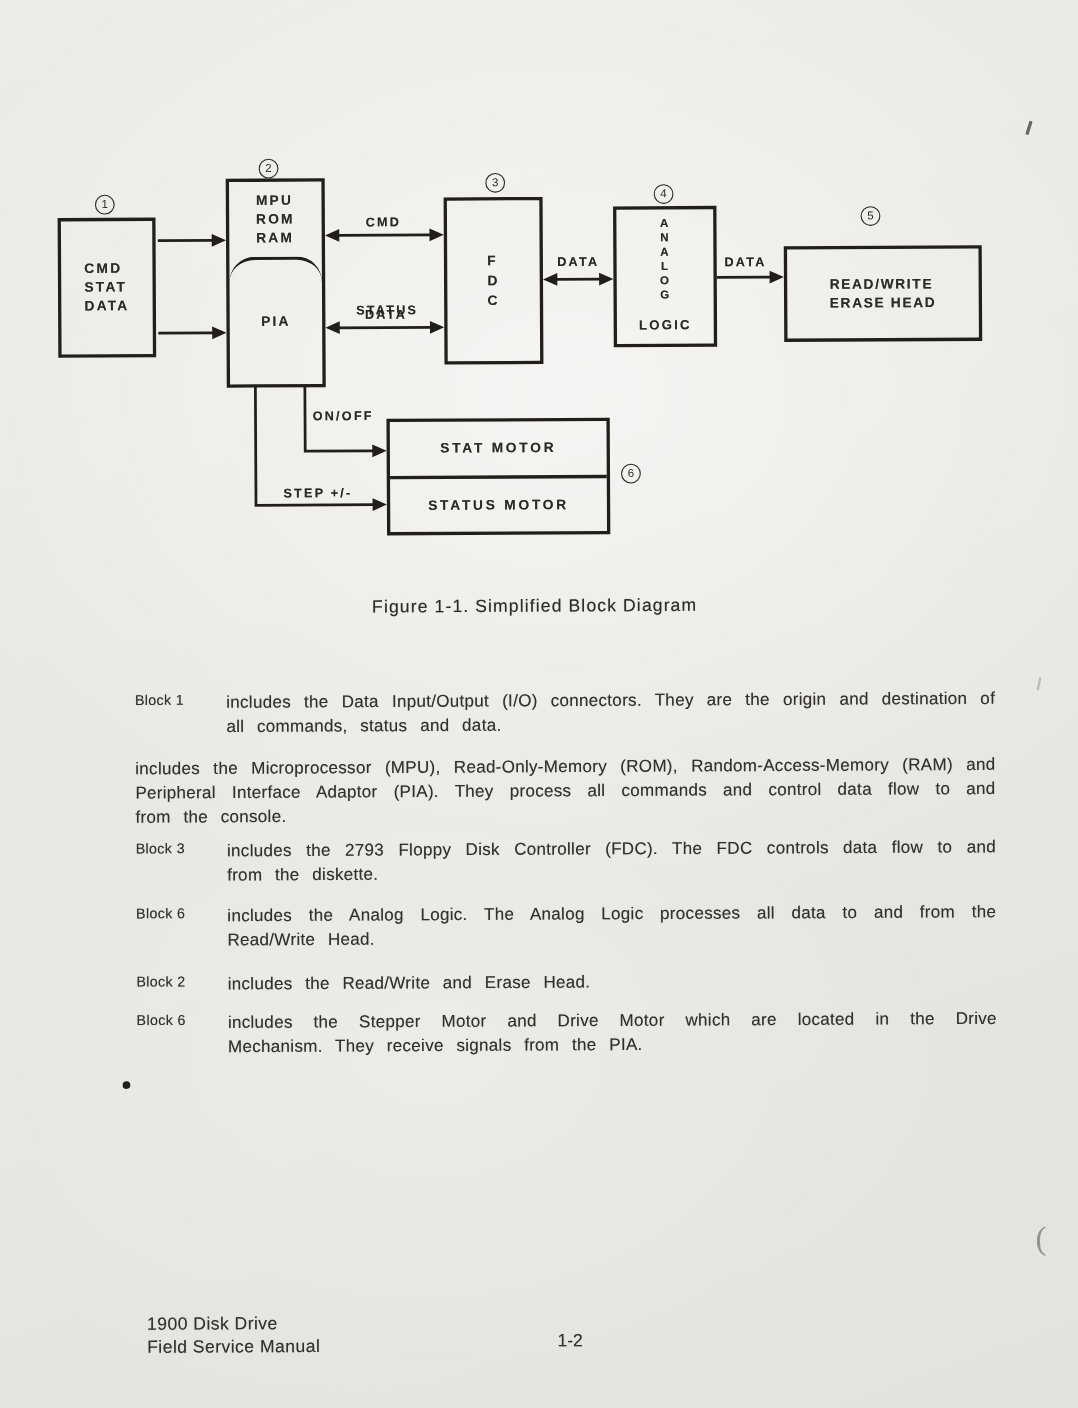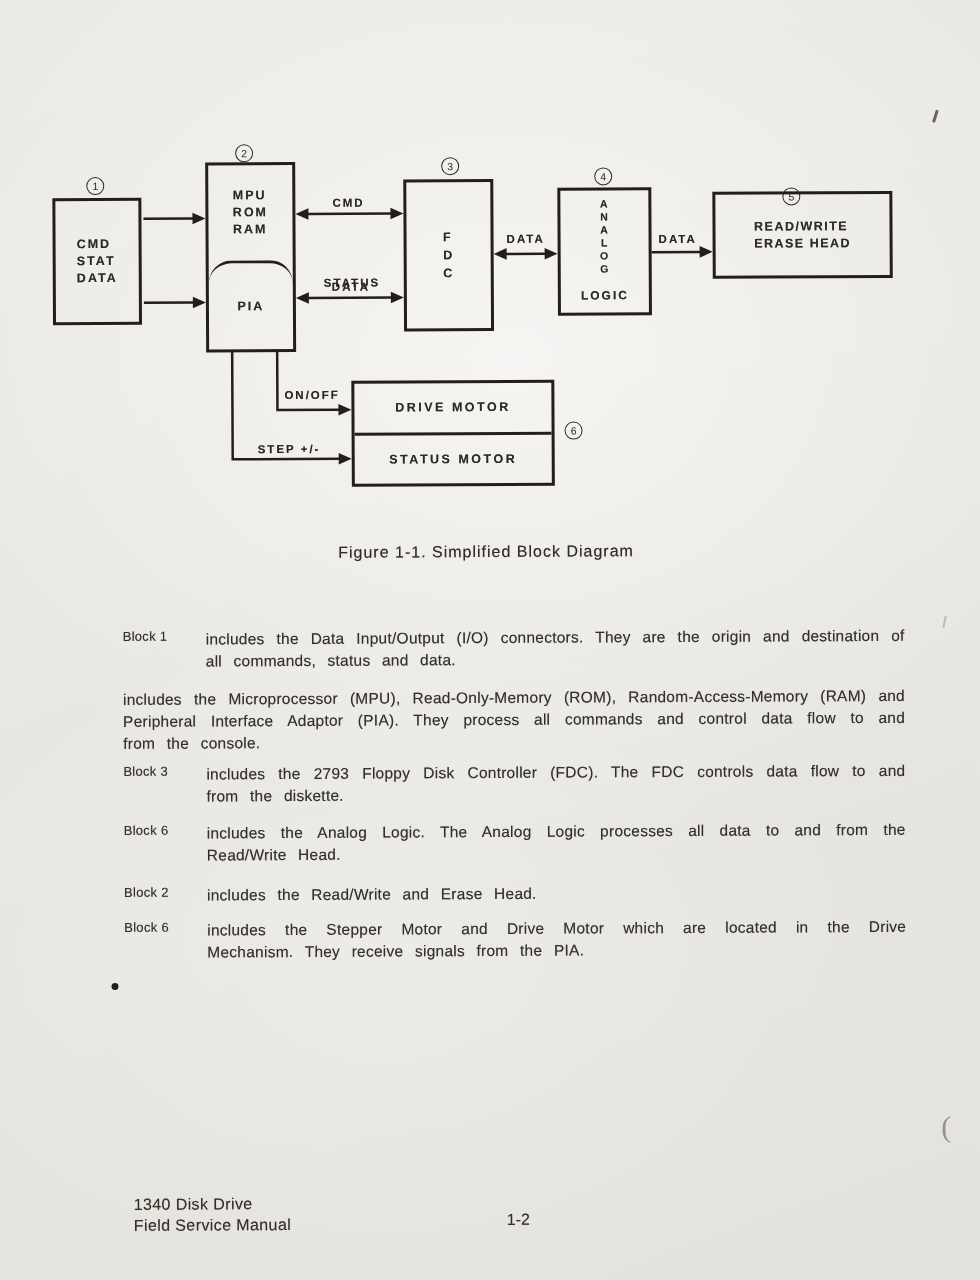--- a/index.html
+++ b/index.html
@@ -100,21 +100,21 @@
     <span class="badge" style="left:784px;top:189px;">5</span>
     <span class="badge" style="left:565px;top:422px;">6</span>
 
     <div class="box" style="left:54px;top:196px;width:89px;height:127px;">
       <div class="blabel-stack">CMD
 STAT
 DATA</div>
     </div>
 
     <div class="box split-col" style="left:207px;top:161px;width:90px;height:190px;">
-      <div class="cell" style="height:95px;">
+      <div class="cell" style="height:68px;">
         <div class="blabel-stack">MPU
 ROM
 RAM</div>
       </div>
       <div class="cell" style="flex:1;border-top:3px solid #221f1a;border-radius:23px;">
         <div class="blabel-stack">PIA</div>
       </div>
     </div>
 
     <div class="box" style="left:405px;top:179px;width:90px;height:152px;">
@@ -126,40 +126,40 @@
     <div class="box" style="left:559px;top:188px;width:94px;height:128px;flex-direction:column;justify-content:space-between;padding:7px 0 8px 0;">
       <div class="blabel-stack" style="font-size:10.5px;line-height:13px;letter-spacing:1px;text-align:center;">A
 N
 A
 L
 O
 G</div>
       <div class="blabel-stack" style="font-size:12px;">LOGIC</div>
     </div>
 
-    <div class="box" style="left:714px;top:193px;width:180px;height:87px;">
+    <div class="box" style="left:714px;top:225px;width:180px;height:87px;">
       <div class="blabel-stack" style="letter-spacing:1.5px;">READ/WRITE
 ERASE HEAD</div>
     </div>
 
     <div class="box split-col" style="left:352px;top:380px;width:203px;height:106px;border-width:3.5px;">
       <div class="cell" style="height:49px;">
-        <div class="blabel-stack" style="letter-spacing:2.5px;">DRIVE MOTOR</div>
+        <div class="blabel-stack" style="letter-spacing:2.5px;">STAT MOTOR</div>
       </div>
       <div class="cell" style="flex:1;border-top:3px solid #221f1a;">
         <div class="blabel-stack" style="letter-spacing:2.5px;">STATUS MOTOR</div>
       </div>
     </div>
 
     <span class="siglabel" style="left:334px;top:196px;">CMD</span>
     <span class="siglabel" style="left:325px;top:232px;margin-top:44px;">STATUS</span>
     <span class="siglabel" style="left:333px;top:280px;">DATA</span>
     <span class="siglabel" style="left:508px;top:233px;">DATA</span>
     <span class="siglabel" style="left:660px;top:234px;">DATA</span>
-    <span class="siglabel" style="left:285px;top:388px;">ON/OFF</span>
+    <span class="siglabel" style="left:285px;top:372px;">ON/OFF</span>
     <span class="siglabel" style="left:258px;top:442px;">STEP +/-</span>
   </div>
 
   <div class="caption">Figure 1-1. Simplified Block Diagram</div>
 
   <div>
     <div class="brow" style="top:627px;">
       <span class="blkname">Block 1</span>
       <div class="btext">includes the Data Input/Output (I/O) connectors.  They are the origin and destination of all commands, status and data.</div>
     </div>
@@ -177,21 +177,21 @@
     <div class="brow" style="top:883px;">
       <span class="blkname">Block 2</span>
       <div class="btext">includes the Read/Write and Erase Head.</div>
     </div>
     <div class="brow" style="top:918px;">
       <span class="blkname">Block 6</span>
       <div class="btext">includes the Stepper Motor and Drive Motor which are located in the Drive Mechanism.  They receive signals from the PIA.</div>
     </div>
   </div>
 
-  <div class="footer-title">1340 Disk Drive
+  <div class="footer-title">1900 Disk Drive
 Field Service Manual</div>
   <div class="pagenum">1-2</div>
 
   <div class="dot"></div>
   <div class="tick1"></div>
   <div class="tick2"></div>
   <div class="paren">(</div>
 
 </div>
 </div>

